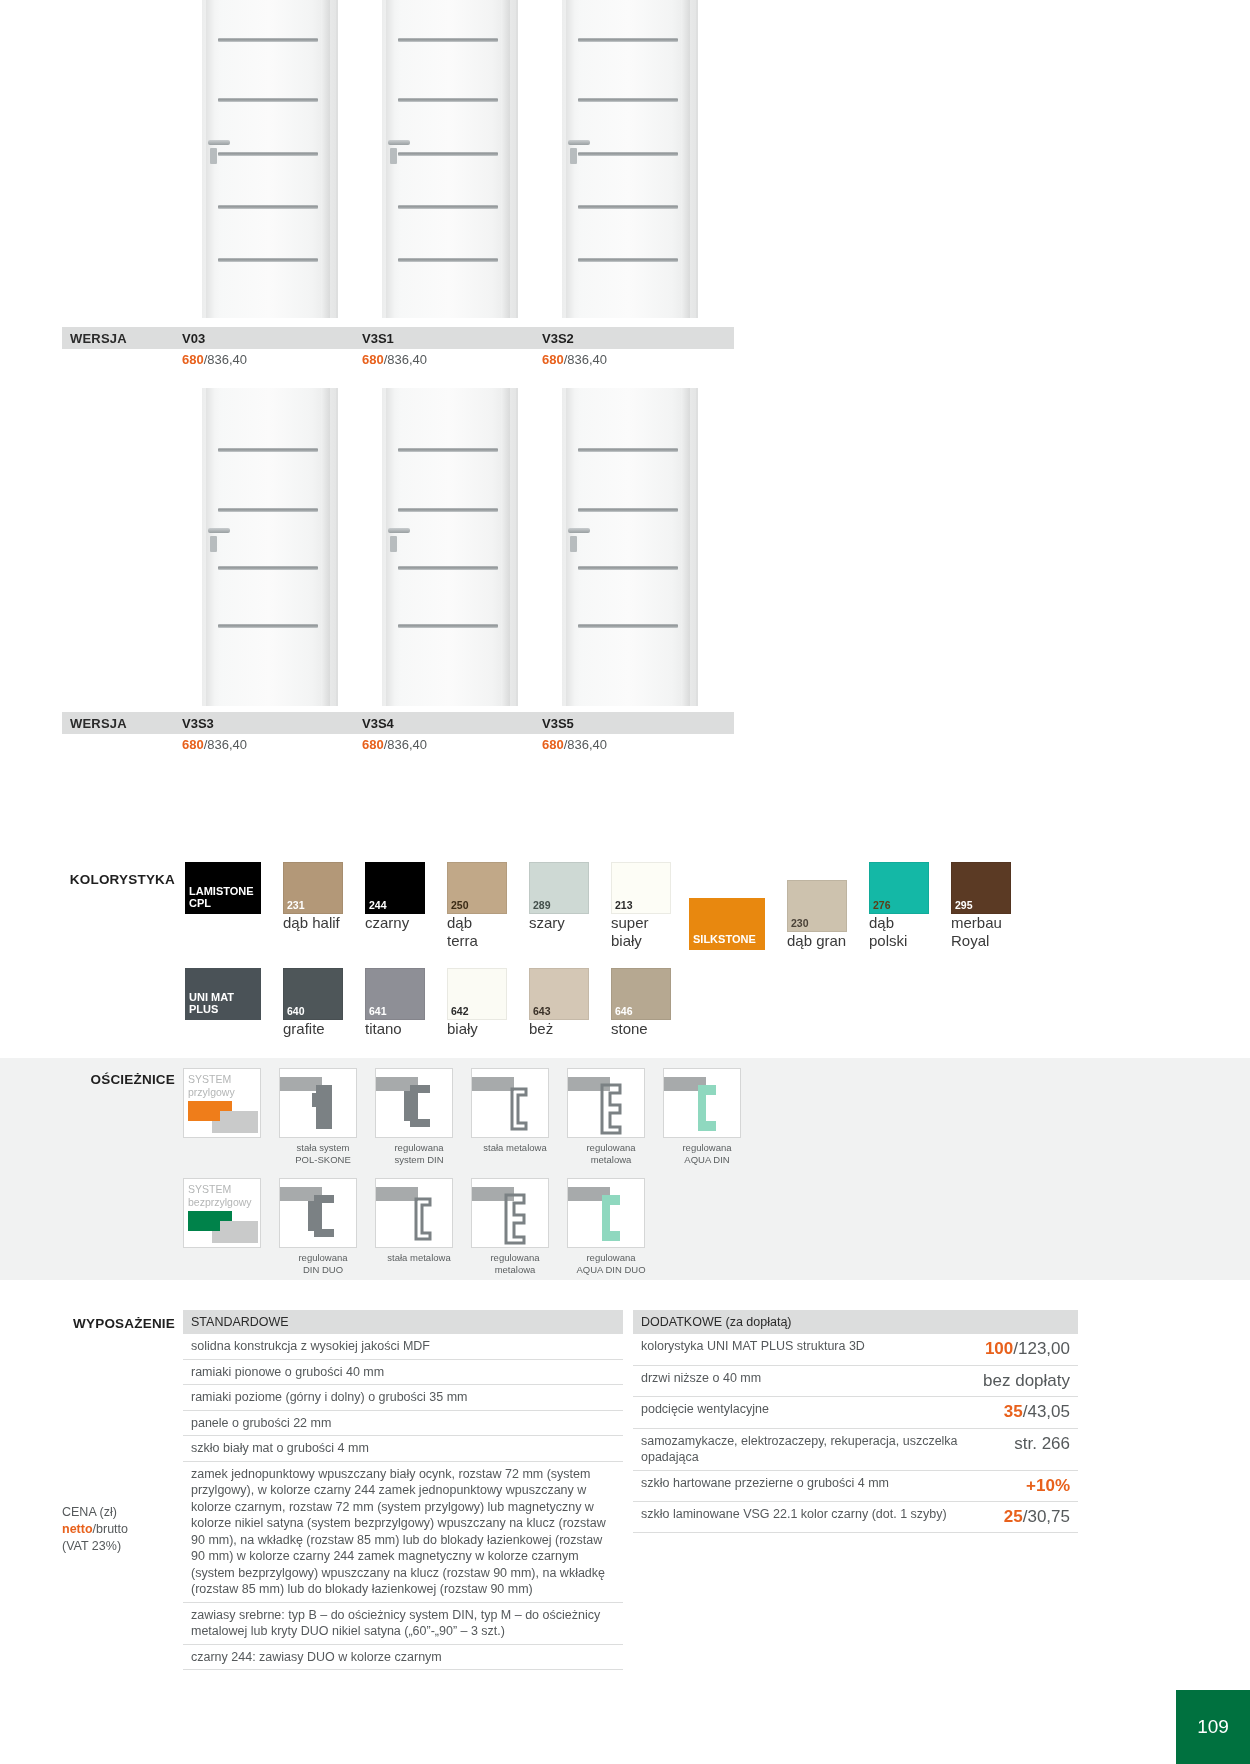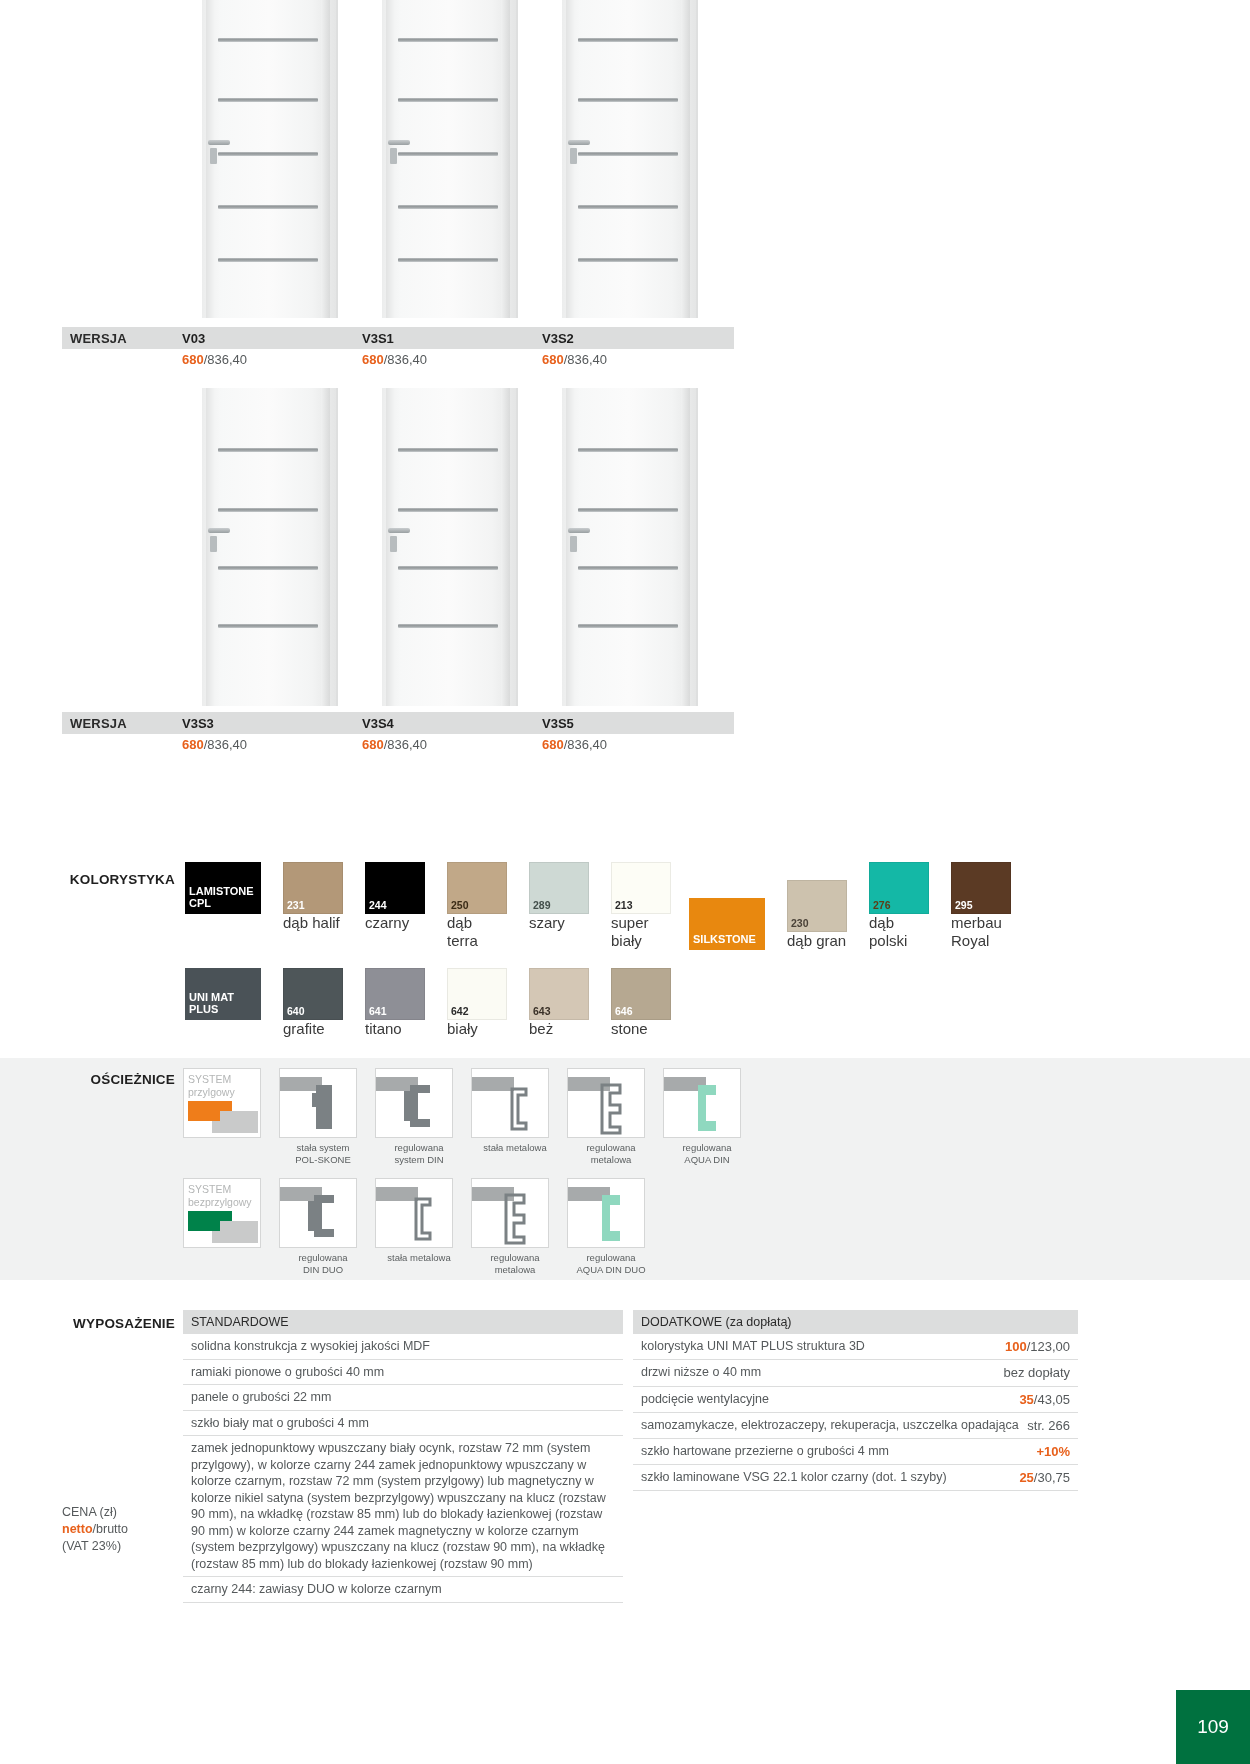--- a/index.html
+++ b/index.html
@@ -107,21 +107,21 @@
   .col-head {
     background: #dcdddd; font-size: 12.5px; color: #2b2b2b;
     padding: 4px 8px; line-height: 1.3;
   }
   .erow {
     border-bottom: 1px solid #dcdddd; font-size: 12.5px;
     color: #55595b; padding: 4px 8px; line-height: 1.32;
     display: flex; justify-content: space-between; align-items: flex-start;
   }
   .erow .txt { flex: 1; padding-right: 8px; }
-  .erow .val { white-space: nowrap; font-size: 13px; color: #55595b; }
+  .erow .val { white-space: nowrap; font-size: 17px; color: #55595b; }
   .erow .val b { color: #e8611c; font-weight: bold; }
   .erow .val .plus { color: #e8611c; font-weight: bold; }
   .cena {
     position: absolute; font-size: 12.5px; color: #55595b; line-height: 1.35;
   }
   .cena b { color: #e8611c; font-weight: bold; }
   .pagebox {
     position: absolute; right: 0; bottom: 0; width: 74px; height: 74px;
     background: #00713f; color: #fff; font-size: 19px;
     display: flex; align-items: center; justify-content: center;
@@ -434,27 +434,33 @@
   <div class="equip" style="left:183px; top:1310px; width:440px;">
     <div class="col-head">STANDARDOWE</div>
     <div id="std-list">
         <div class="erow">
           <span class="txt">solidna konstrukcja z wysokiej jakości MDF</span>
         </div>
         <div class="erow">
           <span class="txt">ramiaki pionowe o grubości 40 mm</span>
         </div>
         <div class="erow">
+          <span class="txt">ramiaki poziome (górny i dolny) o grubości 35 mm</span>
+        </div>
+        <div class="erow">
           <span class="txt">panele o grubości 22 mm</span>
         </div>
         <div class="erow">
           <span class="txt">szkło biały mat o grubości 4 mm</span>
         </div>
         <div class="erow">
           <span class="txt">zamek jednopunktowy wpuszczany biały ocynk, rozstaw 72 mm (system przylgowy), w kolorze czarny 244 zamek jednopunktowy wpuszczany w kolorze czarnym, rozstaw 72 mm (system przylgowy) lub magnetyczny w kolorze nikiel satyna (system bezprzylgowy) wpuszczany na klucz (rozstaw 90 mm), na wkładkę (rozstaw 85 mm) lub do blokady łazienkowej (rozstaw 90 mm) w kolorze czarny 244 zamek magnetyczny w kolorze czarnym (system bezprzylgowy) wpuszczany na klucz (rozstaw 90 mm), na wkładkę (rozstaw 85 mm) lub do blokady łazienkowej (rozstaw 90 mm)</span>
+        </div>
+        <div class="erow">
+          <span class="txt">zawiasy srebrne: typ B – do ościeżnicy system DIN, typ M – do ościeżnicy metalowej lub kryty DUO nikiel satyna („60”-„90” – 3 szt.)</span>
         </div>
         <div class="erow">
           <span class="txt">czarny 244: zawiasy DUO w kolorze czarnym</span>
         </div>
       </div>
   </div>
 
   <div class="equip" style="left:633px; top:1310px; width:445px;">
     <div class="col-head">DODATKOWE (za dopłatą)</div>
     <div id="ext-list">

